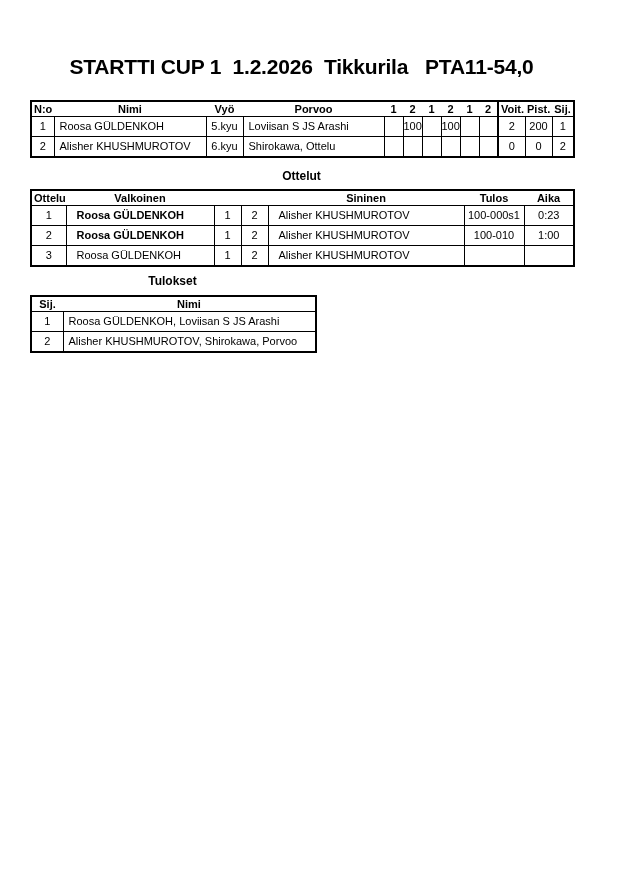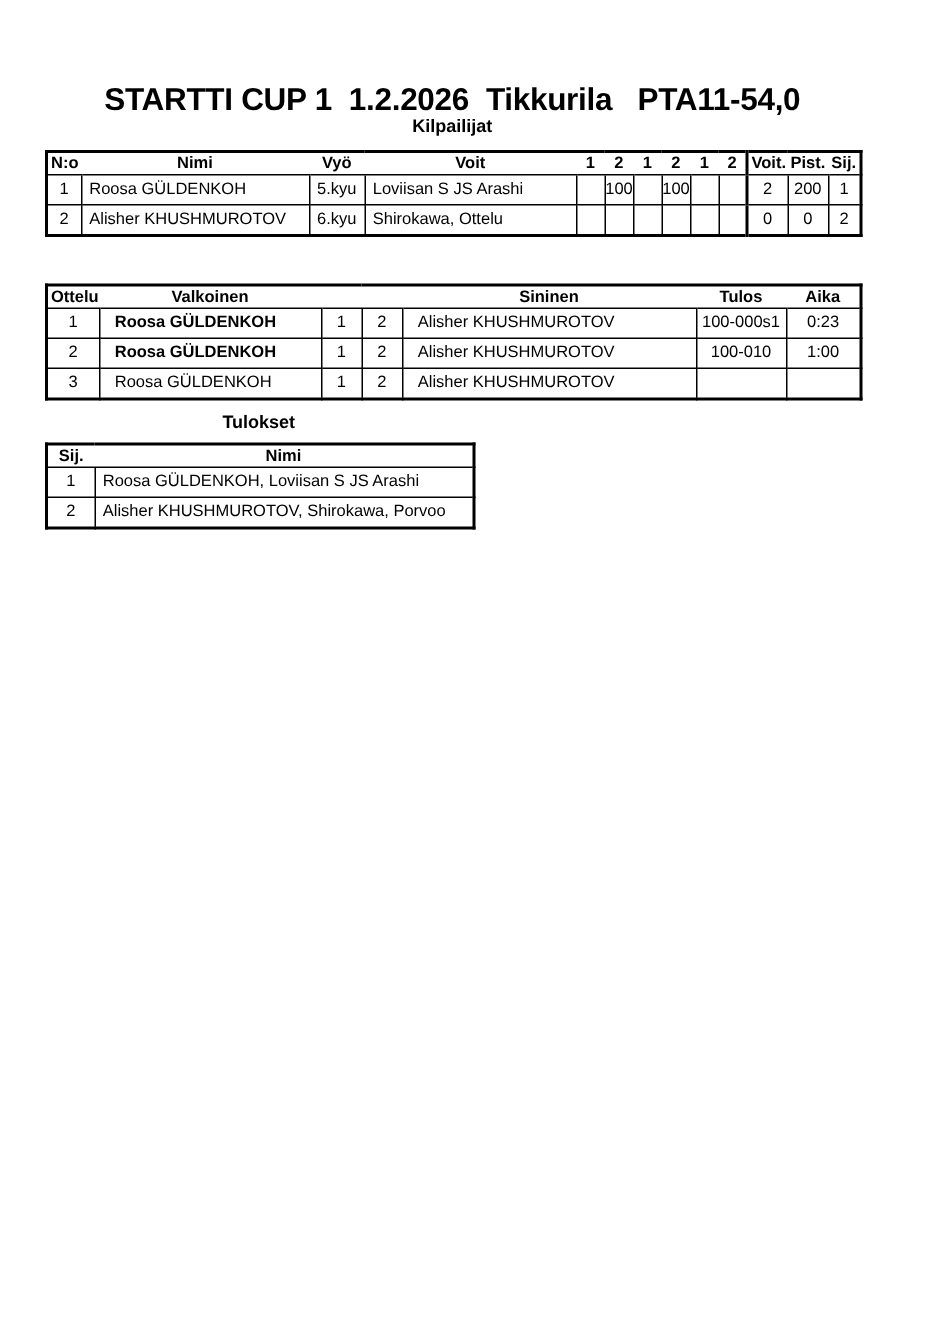--- a/index.html
+++ b/index.html
@@ -50,21 +50,20 @@
   td.sc { padding:0; }
   .thickL { border-left:2px solid #000 !important; }
   .bold { font-weight:bold; }
 </style>
 </head>
 <body>
 
 <div class="page">
 
   <div class="title">STARTTI CUP 1  1.2.2026  Tikkurila   PTA11-54,0</div>
-  <div class="section-heading" id="kilpailijat-heading">Kilpailijat</div>
 
   <table id="t1">
     <colgroup>
       <col style="width:23px">
         <col style="width:152px">
         <col style="width:37px">
         <col style="width:141px">
       <col style="width:19px">
         <col style="width:19px">
         <col style="width:19px">
@@ -73,21 +72,21 @@
         <col style="width:19px">
       <col style="width:27px">
         <col style="width:27px">
         <col style="width:22px">
     </colgroup>
     <thead>
       <tr>
         <th class="al">N:o</th>
         <th>Nimi</th>
         <th>Vyö</th>
-        <th>Voit</th>
+        <th>Porvoo</th>
         <th>1</th>
         <th>2</th>
         <th>1</th>
         <th>2</th>
         <th>1</th>
         <th>2</th>
         <th class="thickL">Voit.</th>
         <th>Pist.</th>
         <th>Sij.</th>
       </tr>
@@ -119,20 +118,21 @@
         <td class="sc"></td>
         <td class="sc"></td>
         <td class="sc"></td>
         <td class="thickL">0</td>
         <td>0</td>
         <td>2</td>
       </tr>
     </tbody>
   </table>
 
+  <div class="section-heading" id="ottelut-heading">Ottelut</div>
 
   <table id="t2">
     <colgroup>
       <col style="width:35px">
         <col style="width:148px">
         <col style="width:27px">
         <col style="width:27px">
       <col style="width:196px">
         <col style="width:60px">
         <col style="width:50px">

